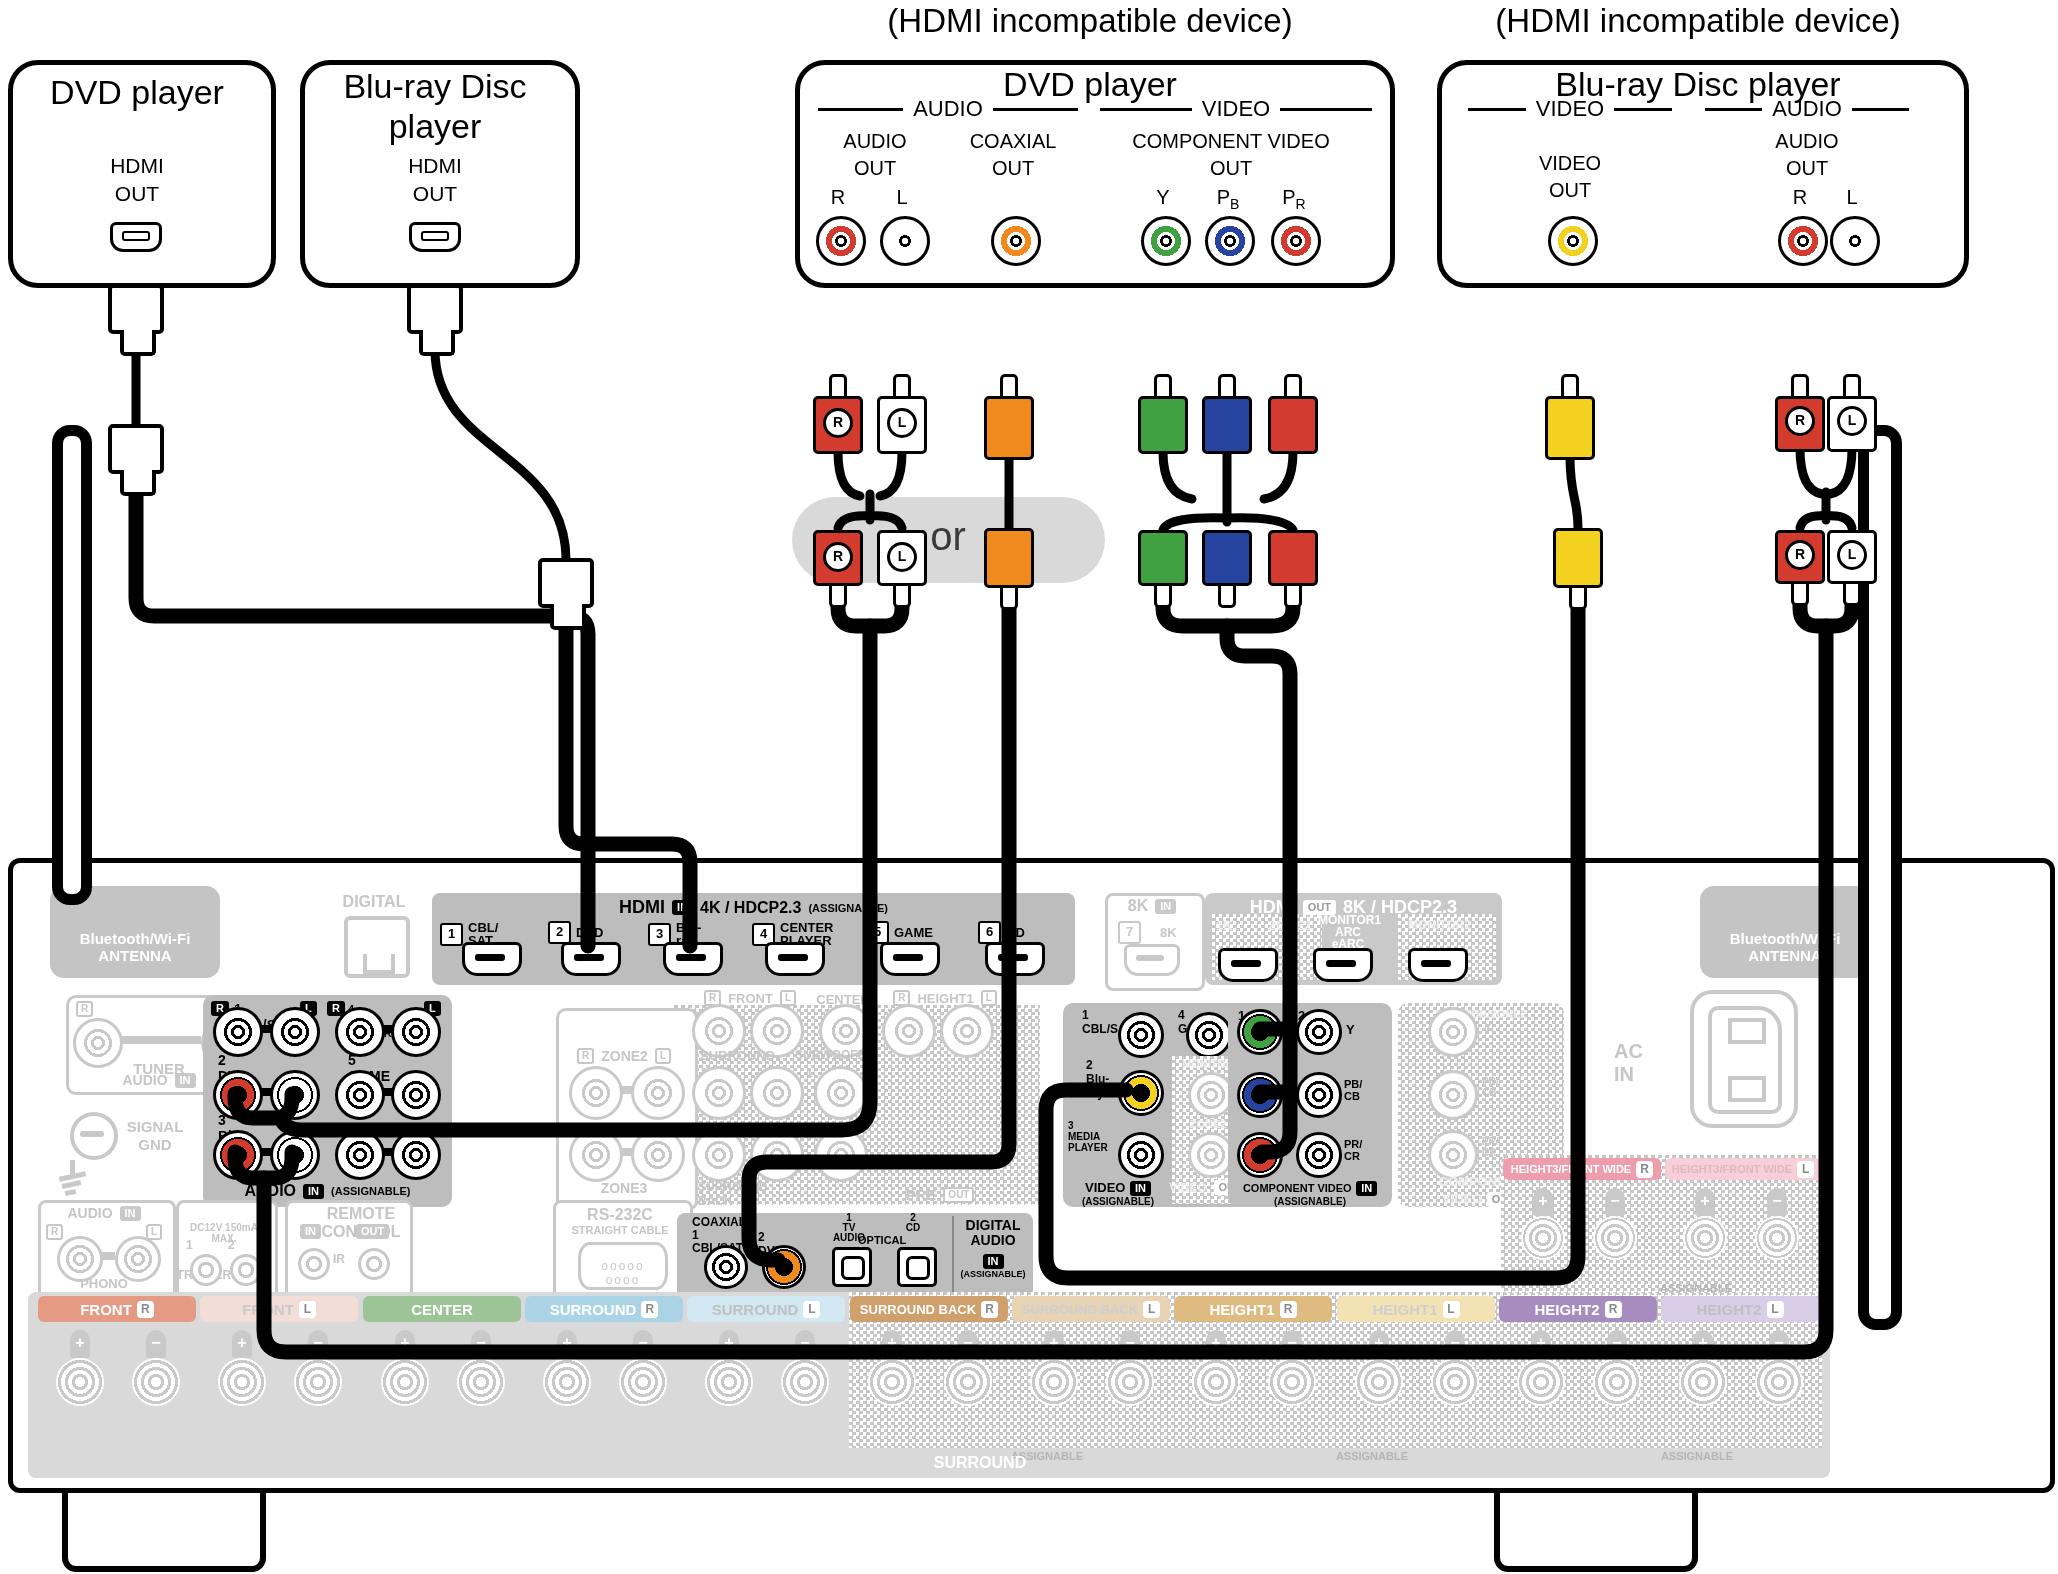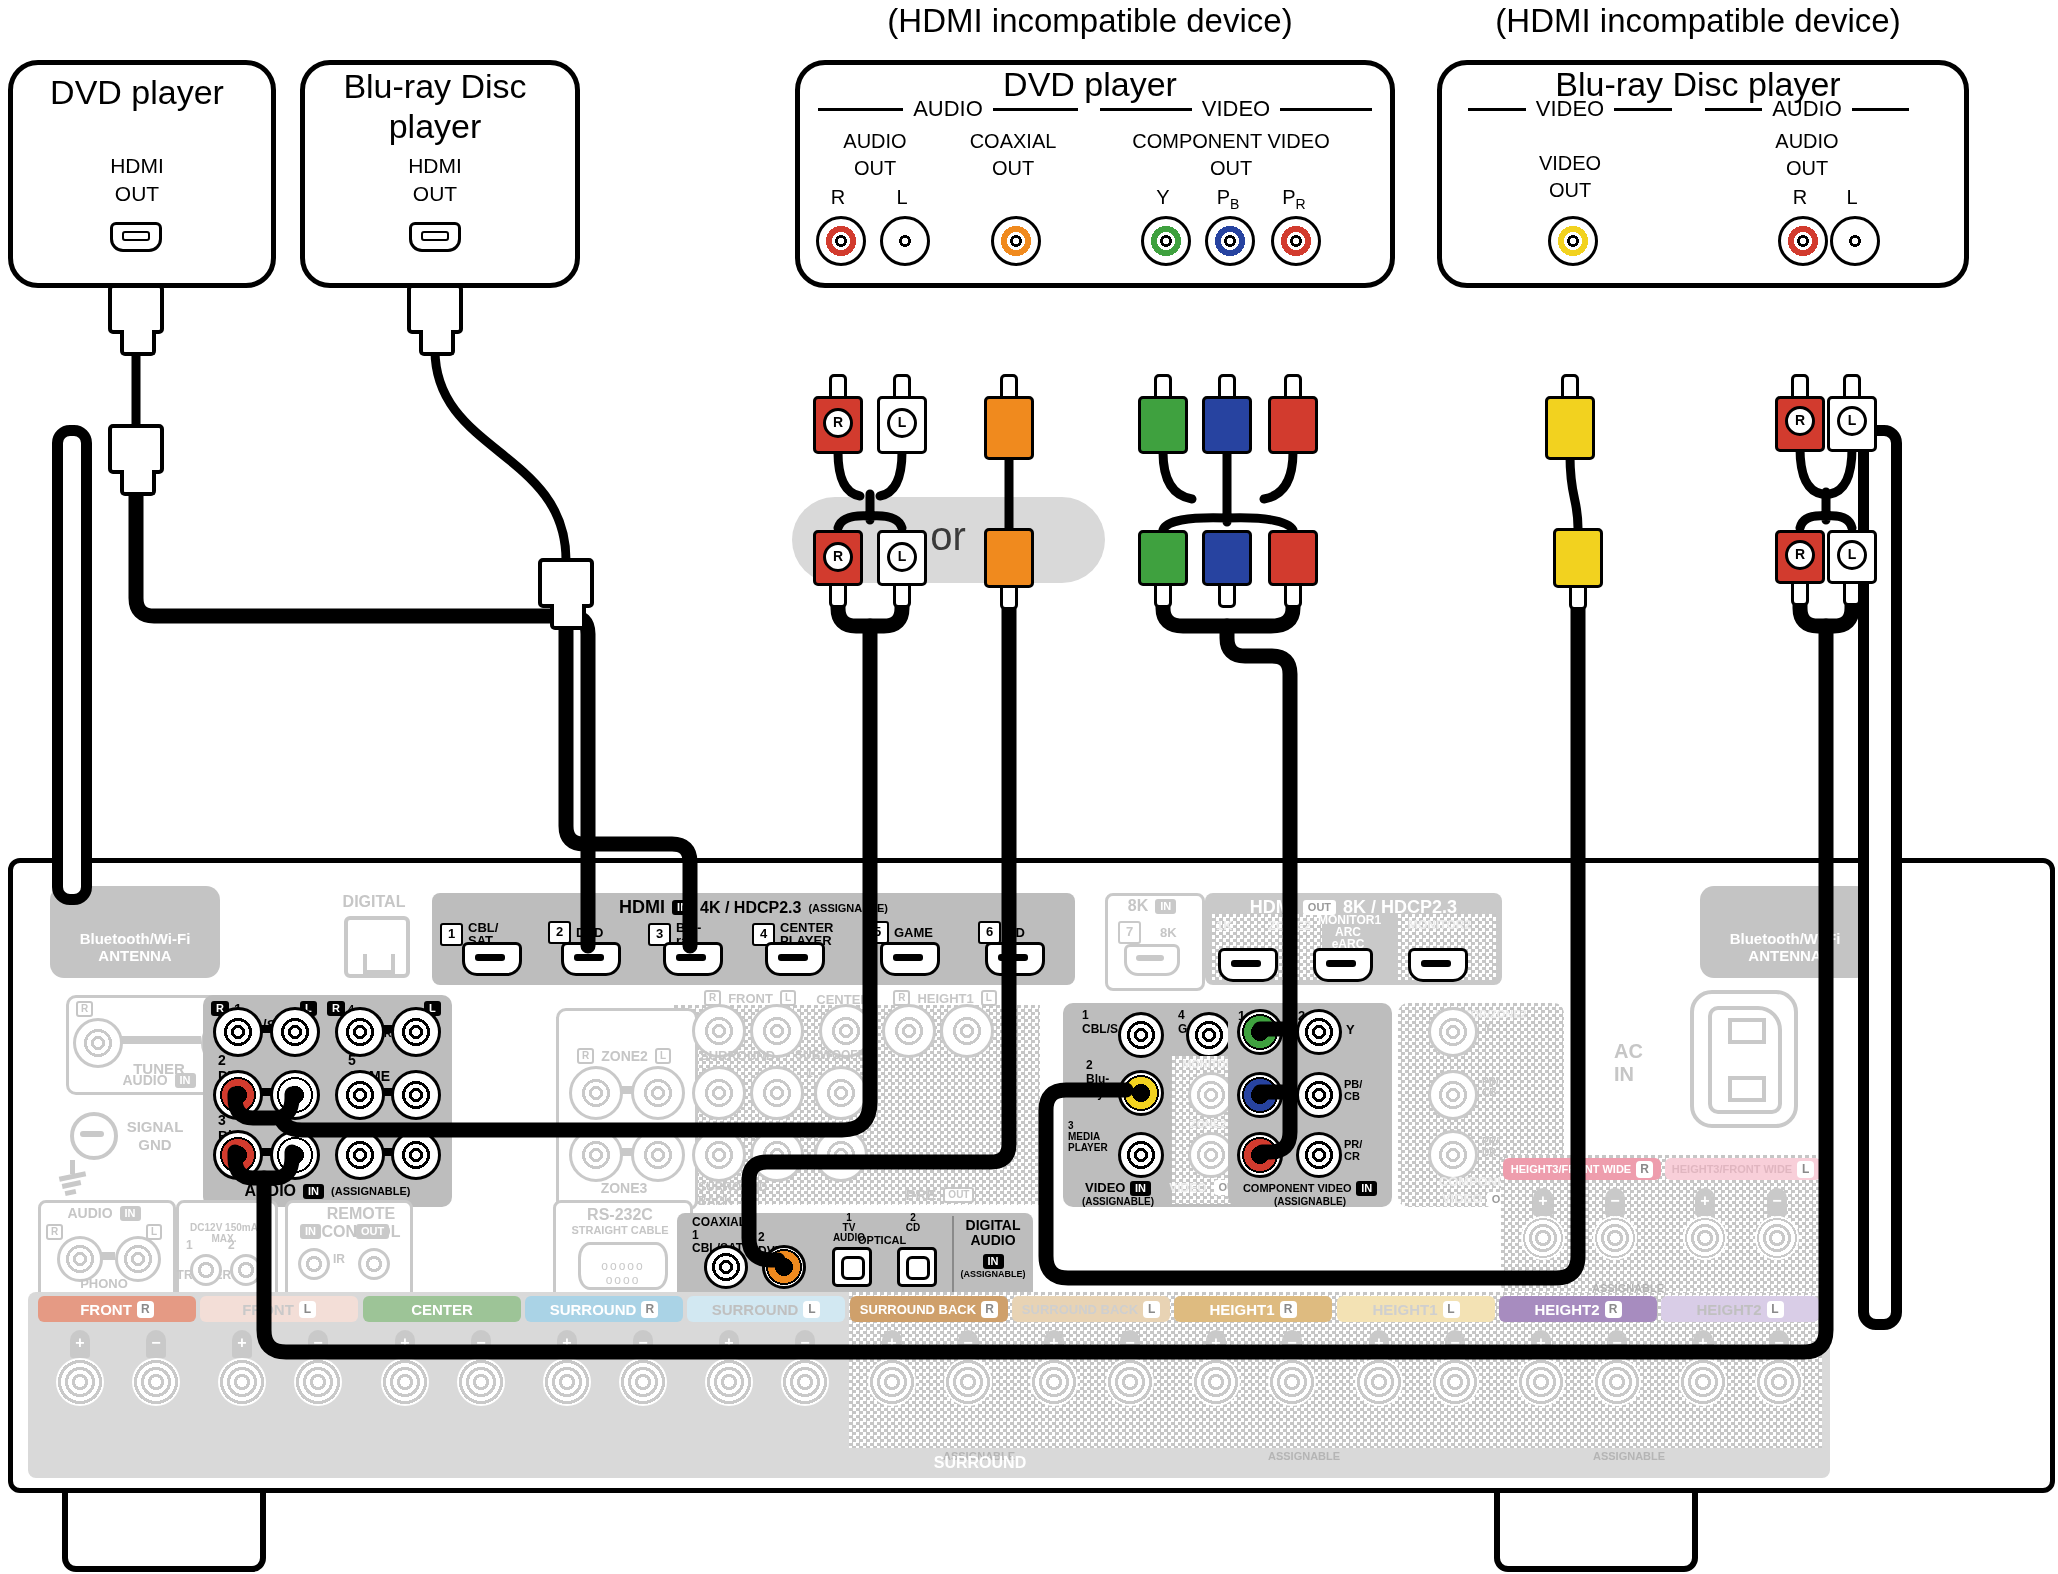--- a/index.html
+++ b/index.html
@@ -57,21 +57,21 @@
   .up{border-radius:5px 5px 0 0}
   .dn{border-radius:0 0 5px 5px}
   .rp-b{position:absolute;width:44px;border:3px solid #000;border-radius:5px;background:var(--c);z-index:61}
   .rp-l{position:absolute;width:24px;height:24px;border-radius:50%;background:#fff;border:3px solid #000;font-size:14px;font-weight:bold;text-align:center;line-height:23px;color:#000;z-index:62}
   
   .cap{position:absolute;width:20px;height:28px;background:#c9c9c9;border-radius:10px 10px 3px 3px;color:#fff;font-weight:bold;font-size:16px;text-align:center;line-height:26px}
   .post{position:absolute;width:48px;height:48px;border-radius:50%;background:radial-gradient(circle,#fff 0 5px,#c9c9c9 5px 8px,#fff 8px 12px,#c9c9c9 12px 15px,#fff 15px 19px,#c9c9c9 19px 22px,#fff 22px)}
   .post44{position:absolute;width:44px;height:44px;border-radius:50%;background:radial-gradient(circle,#fff 0 5px,#c9c9c9 5px 8px,#fff 8px 11px,#c9c9c9 11px 14px,#fff 14px 18px,#c9c9c9 18px 20px,#fff 20px)}
   .seglbl{position:absolute;height:26px;border-radius:6px;display:flex;align-items:center;justify-content:center;gap:5px;font-size:15px;font-weight:bold}
   .lchip{width:17px;height:17px;background:#fff;border-radius:4px;font-size:12px;font-weight:bold;text-align:center;line-height:17px;color:#8a8a8a;display:inline-block}
-  .asg{position:absolute;font-size:11px;font-weight:bold;color:#b5b5b5;text-align:left}
+  .asg{position:absolute;font-size:11px;font-weight:bold;color:#b5b5b5;text-align:right}
   .cables{position:absolute;left:0;top:0;z-index:50;pointer-events:none}
   .glabel{color:#c6c6c6;font-weight:bold}
   .antenna{position:absolute;background:#fff;border:11px solid #000;border-radius:18px;z-index:20}
   .foot{position:absolute;background:#fff;border:6px solid #000;border-radius:14px;z-index:0}
   .panel{position:absolute;background:#fff;border:5px solid #000;border-radius:12px;z-index:1}
 </style>
 </head>
 <body>
 
 <div class="a devbox" style="left:8px;top:60px;width:258px;height:218px"></div>

